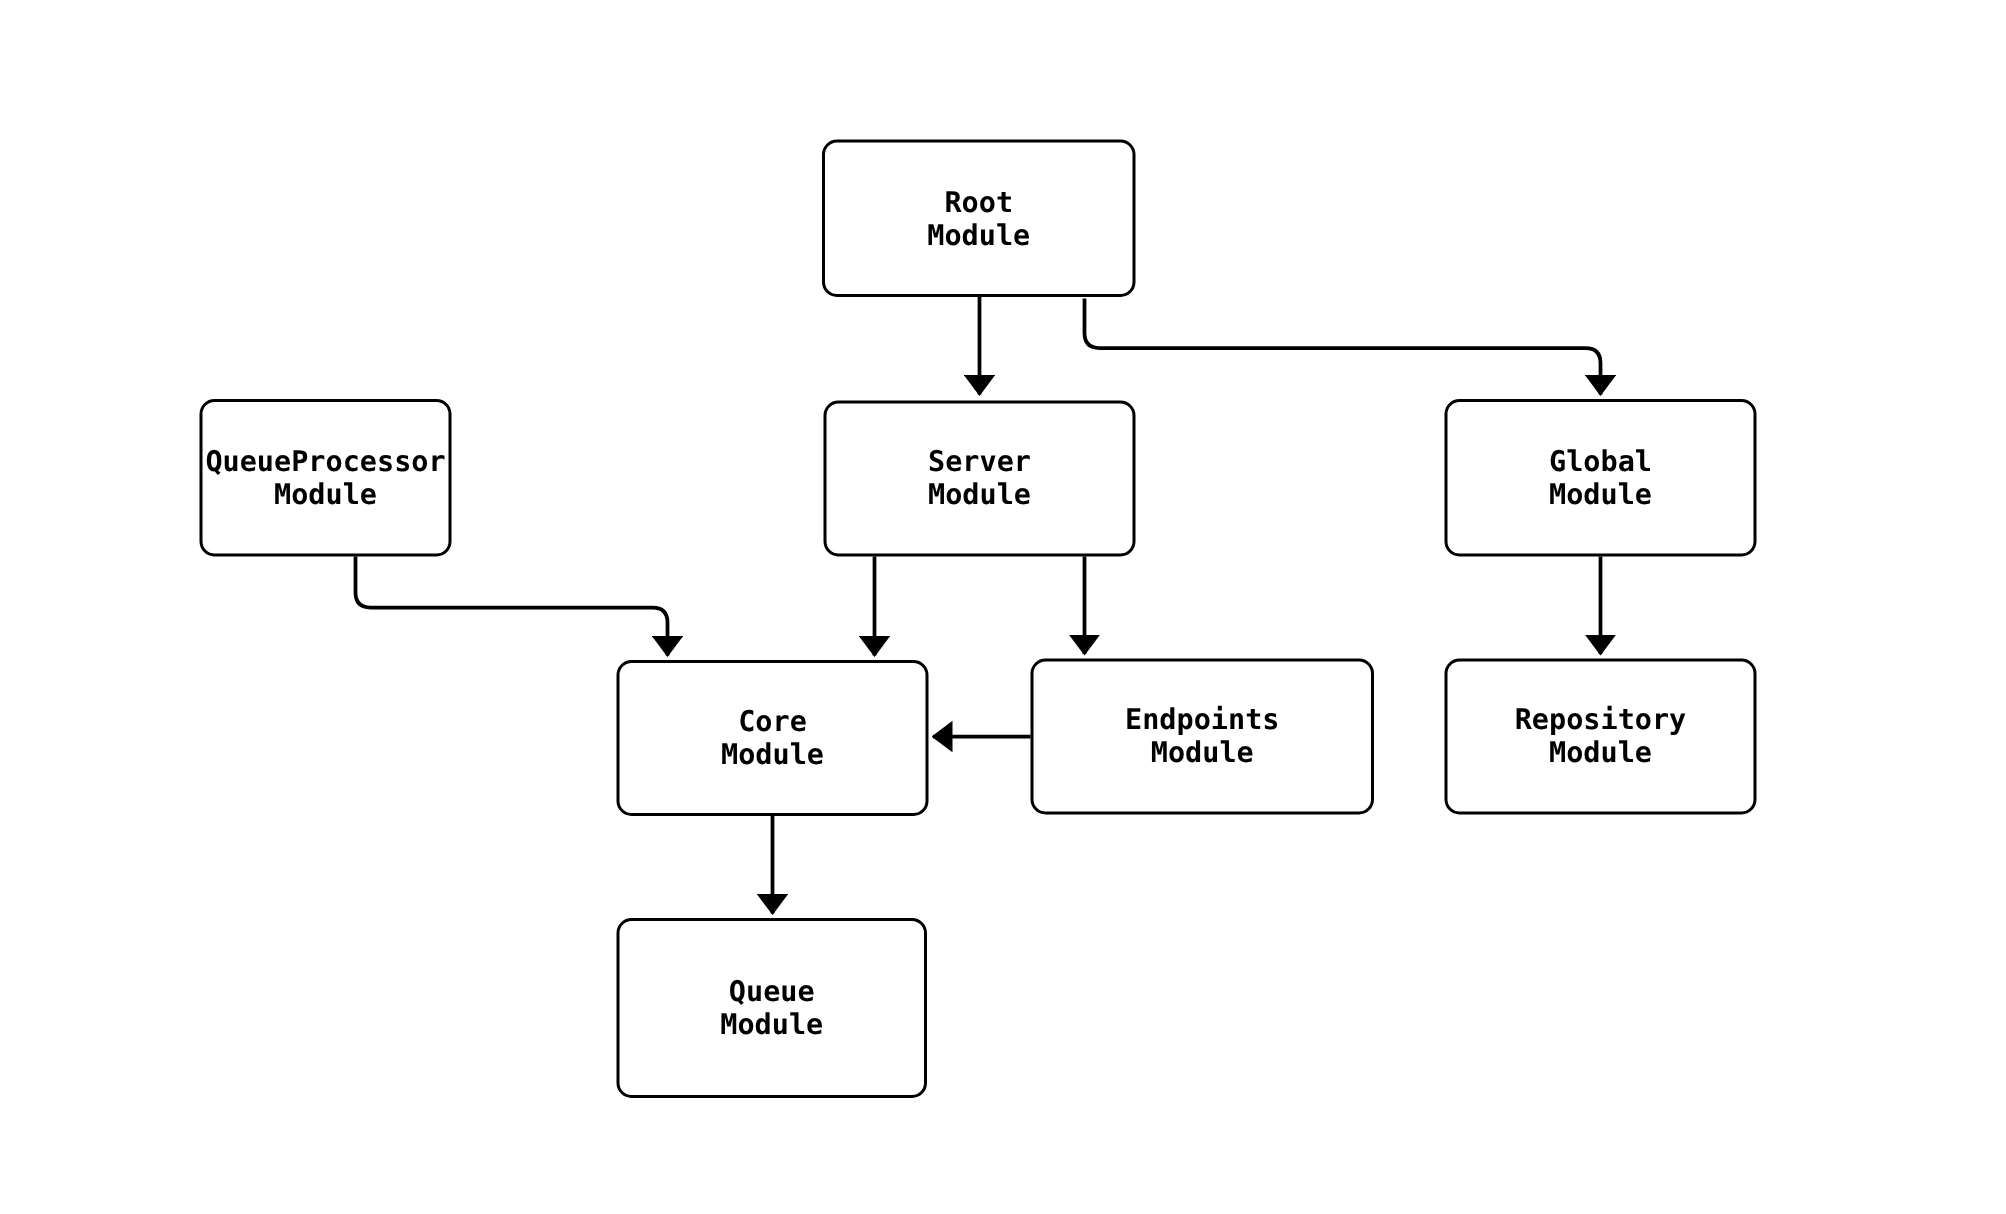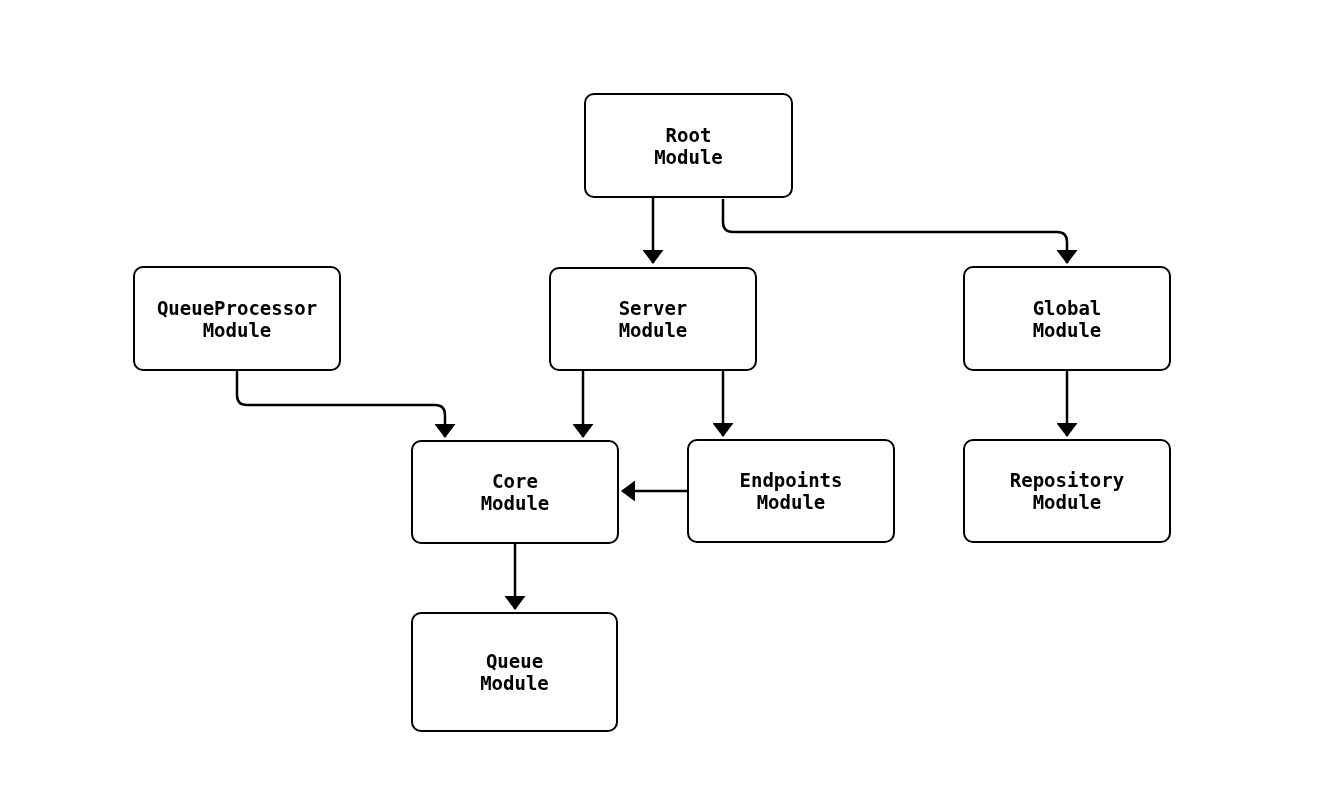--- a/index.html
+++ b/index.html
@@ -55,36 +55,36 @@
       <path d="M723,199 L723,222 Q723,232 733,232 L1057,232 Q1067,232 1067,242 L1067,263" marker-end="url(#arrow)"></path>
       <path d="M237,371 L237,395 Q237,405 247,405 L435,405 Q445,405 445,415 L445,437" marker-end="url(#arrow)"></path>
       <path d="M583,371 L583,437" marker-end="url(#arrow)"></path>
       <path d="M723,371 L723,436" marker-end="url(#arrow)"></path>
       <path d="M687,491 L622,491" marker-end="url(#arrow)"></path>
       <path d="M515,544 L515,609" marker-end="url(#arrow)"></path>
       <path d="M1067,371 L1067,436" marker-end="url(#arrow)"></path>
     </g>
   </svg>
 
-  <div class="node" style="left:548px; top:93px;  width:209px; height:105px;margin-left:36px;">Root
+  <div class="node" style="left:548px; top:93px;  width:209px; height:105px;">Root
 Module</div>
 
-  <div class="node" style="left:133px; top:266px; width:208px; height:105px;">QueueProcessor
+  <div class="node" style="left:133px; top:266px; width:168px; height:105px;">QueueProcessor
 Module</div>
 
   <div class="node" style="left:549px; top:267px; width:208px; height:104px;">Server
 Module</div>
 
   <div class="node" style="left:963px; top:266px; width:208px; height:105px;">Global
 Module</div>
 
   <div class="node" style="left:411px; top:440px; width:208px; height:104px;">Core
 Module</div>
 
-  <div class="node" style="left:687px; top:439px; width:208px; height:104px;">Endpoints
+  <div class="node" style="left:687px; top:439px; width:229px; height:104px;">Endpoints
 Module</div>
 
   <div class="node" style="left:963px; top:439px; width:208px; height:104px;text-align:center;">Repository
 Module</div>
 
   <div class="node" style="left:411px; top:612px; width:207px; height:120px;">Queue
 Module</div>
 
 </div>
 

